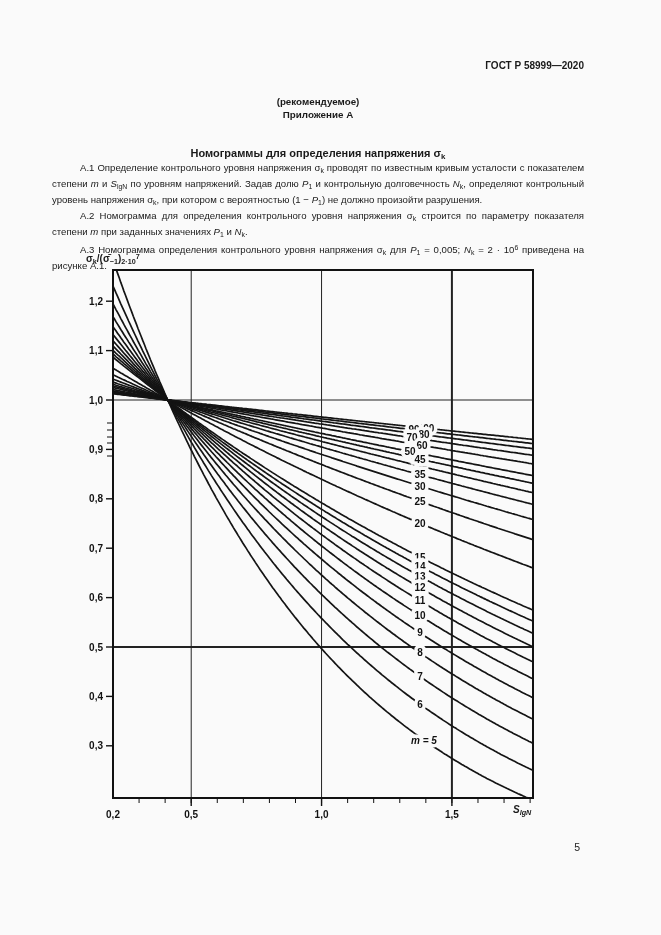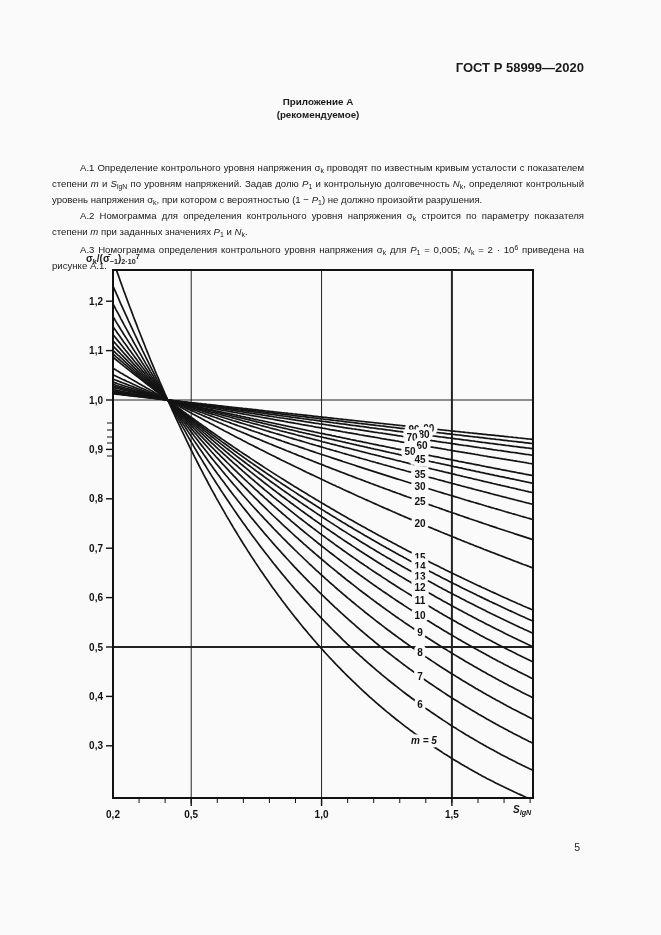--- a/index.html
+++ b/index.html
@@ -3,21 +3,21 @@
 <meta charset="utf-8">
 <style>
   * { margin:0; padding:0; box-sizing:border-box; }
   html,body { background:#fafafa; }
   .page {
     position:relative; width:661px; height:935px; background:#fafafa;
     font-family:"Liberation Sans", sans-serif; color:#1a1a1a; overflow:hidden;
   }
   .gost-code {
     position:absolute; top:60px; right:77px;
-    font-size:13px; font-weight:bold;margin-left:44px;
+    font-size:10px; font-weight:bold;margin-left:44px;
   }
   .appendix {
     position:absolute; top:95px; left:52px; width:532px;
     text-align:center; font-size:9.8px; font-weight:bold; line-height:13px;
   }
   .doc-title {
     position:absolute; top:147px; left:52px; width:532px;
     text-align:center; font-size:11px; font-weight:bold;
   }
   .paras { position:absolute; top:161px; left:52px; width:532px; }
@@ -45,24 +45,25 @@
   }
 </style>
 </head>
 <body>
 
 <div class="page">
 
   <div class="gost-code">ГОСТ Р 58999—2020</div>
 
   <div class="appendix">
+    <div>(рекомендуемое)</div>
     <div>Приложение А</div>
-    <div>(рекомендуемое)</div>
   </div>
 
+  <div class="doc-title">Номограммы для определения напряжения σ<sub>k</sub></div>
 
   <div class="paras">
     <p>А.1 Определение контрольного уровня напряжения σ<sub>k</sub> проводят по известным кривым усталости с показателем степени <i>m</i> и <i>S</i><sub>lgN</sub> по уровням напряжений. Задав долю <i>P</i><sub>1</sub> и контрольную долговечность <i>N</i><sub>k</sub>, определяют контрольный уровень напряжения σ<sub>k</sub>, при котором с вероятностью (1 − <i>P</i><sub>1</sub>) не должно произойти разрушения.</p>
     <p>А.2 Номограмма для определения контрольного уровня напряжения σ<sub>k</sub> строится по параметру показателя степени <i>m</i> при заданных значениях <i>P</i><sub>1</sub> и <i>N</i><sub>k</sub>.</p>
     <p>А.3 Номограмма определения контрольного уровня напряжения σ<sub>k</sub> для <i>P</i><sub>1</sub> = 0,005; <i>N</i><sub>k</sub> = 2 · 10<sup>6</sup> приведена на рисунке А.1.</p>
   </div>
 
   <svg class="chart-svg" id="chart" viewBox="0 0 661 935" style="font-family: &quot;Liberation Sans&quot;, sans-serif;">
       <defs>
         <clipPath id="plotclip">

